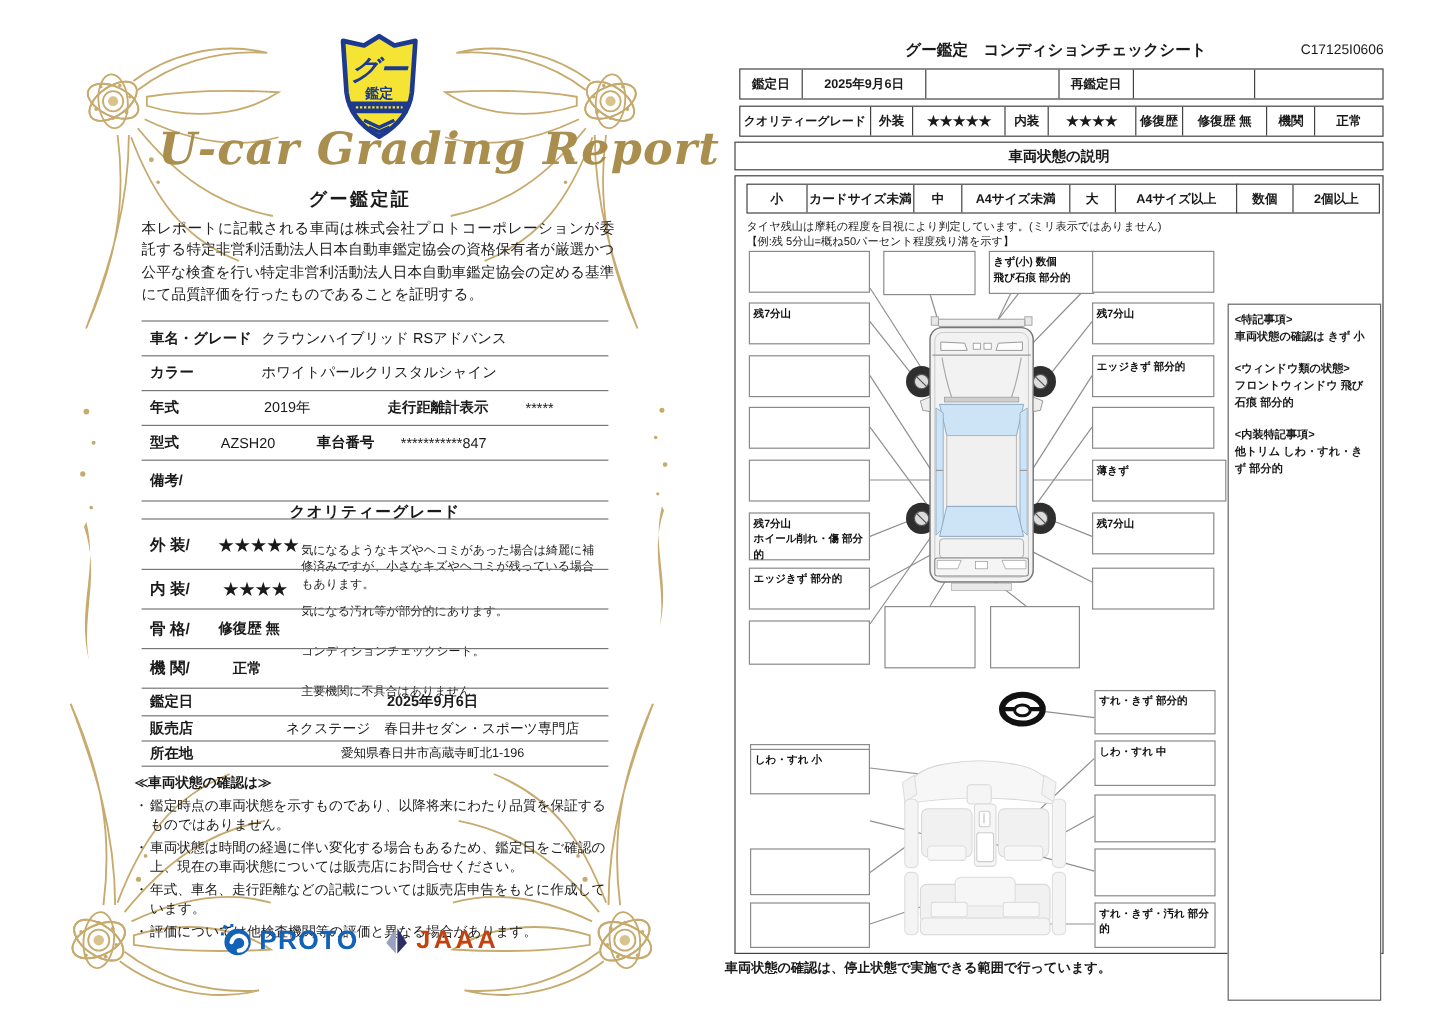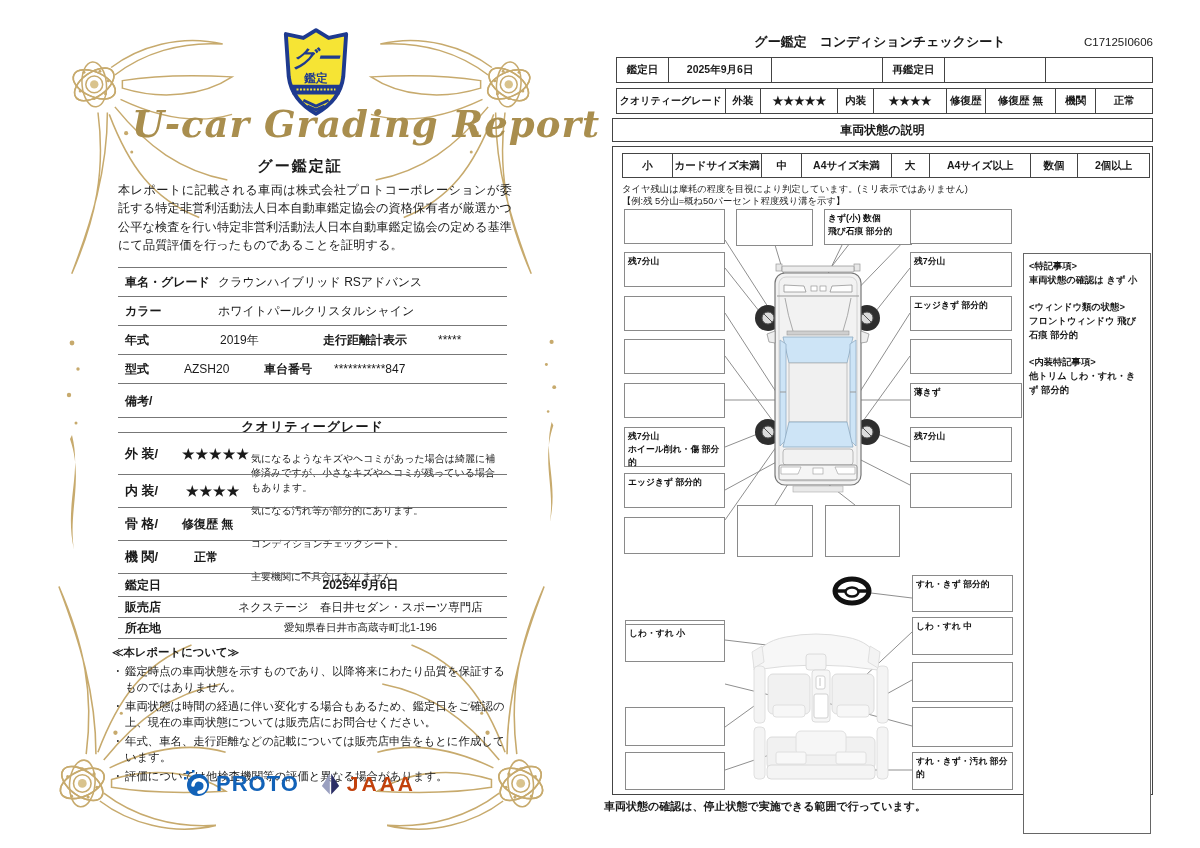--- a/index.html
+++ b/index.html
@@ -183,21 +183,21 @@
         <span class="lbl">販売店</span>
         <span class="cval">ネクステージ　春日井セダン・スポーツ専門店</span>
       </div>
       <div class="lrow" style="height:21px">
         <span class="lbl">所在地</span>
         <span class="cval" style="font-size:10.5px">愛知県春日井市高蔵寺町北1-196</span>
       </div>
     </div>
 
     <div class="abs about" style="left:112px;top:644px">
-      <div style="font-weight:bold">≪本レポートについて≫</div>
+      <div style="font-weight:bold">≪車両状態の確認は≫</div>
       <div class="about-item">鑑定時点の車両状態を示すものであり、以降将来にわたり品質を保証するものではありません。</div>
       <div class="about-item">車両状態は時間の経過に伴い変化する場合もあるため、鑑定日をご確認の上、現在の車両状態については販売店にお問合せください。</div>
       <div class="about-item">年式、車名、走行距離などの記載については販売店申告をもとに作成しています。</div>
       <div class="about-item">評価については他検査機関等の評価と異なる場合があります。</div>
     </div>
 
     <div class="logo-row">
       <span style="display:flex;align-items:center;gap:5px">
         <svg width="27" height="27" viewBox="0 0 27 27">
           <rect x="2" y="1" width="3" height="3" fill="#1262b8" transform="rotate(20 3.5 2.5)"></rect>

